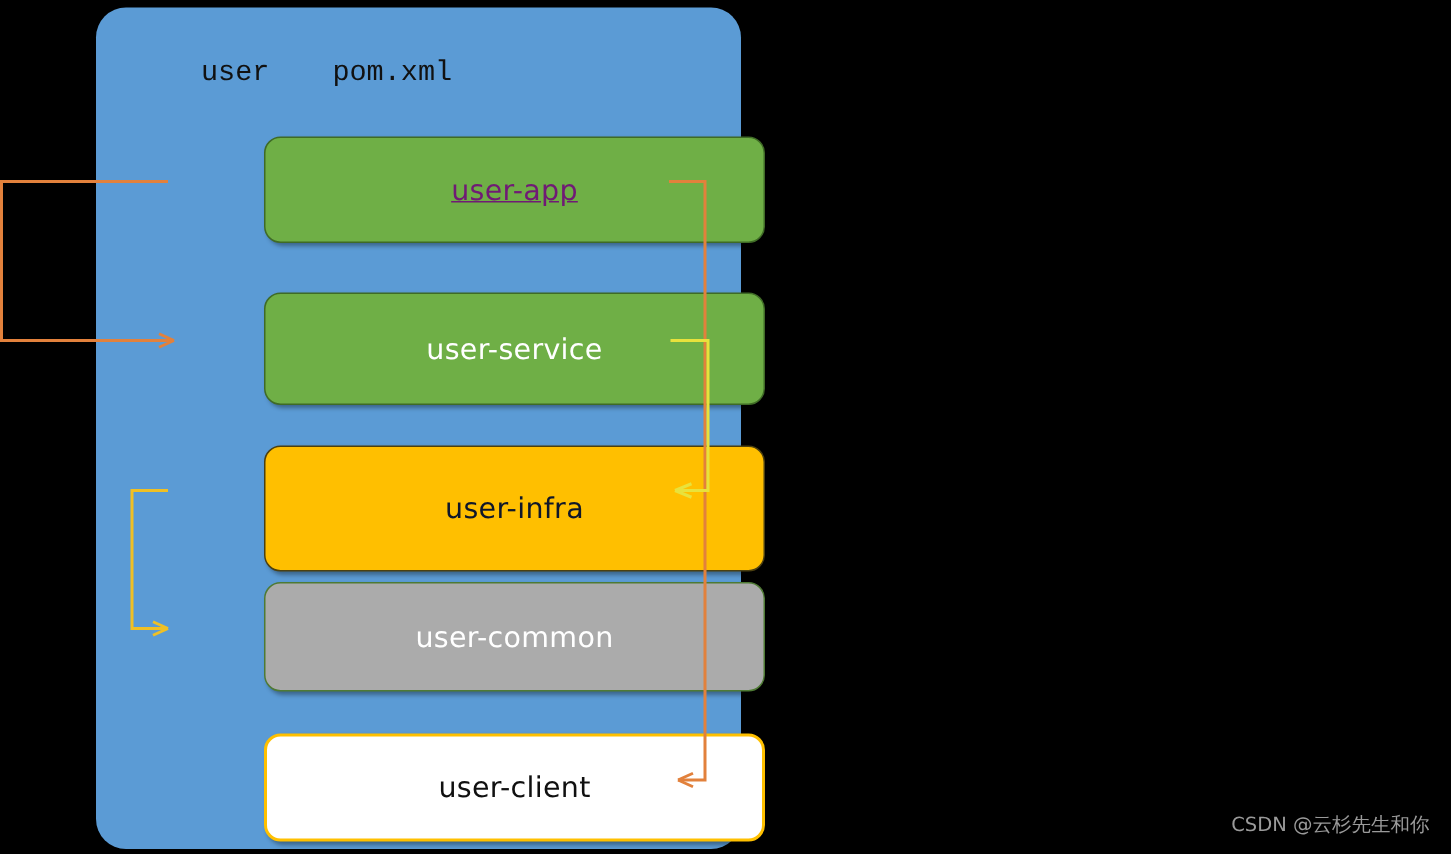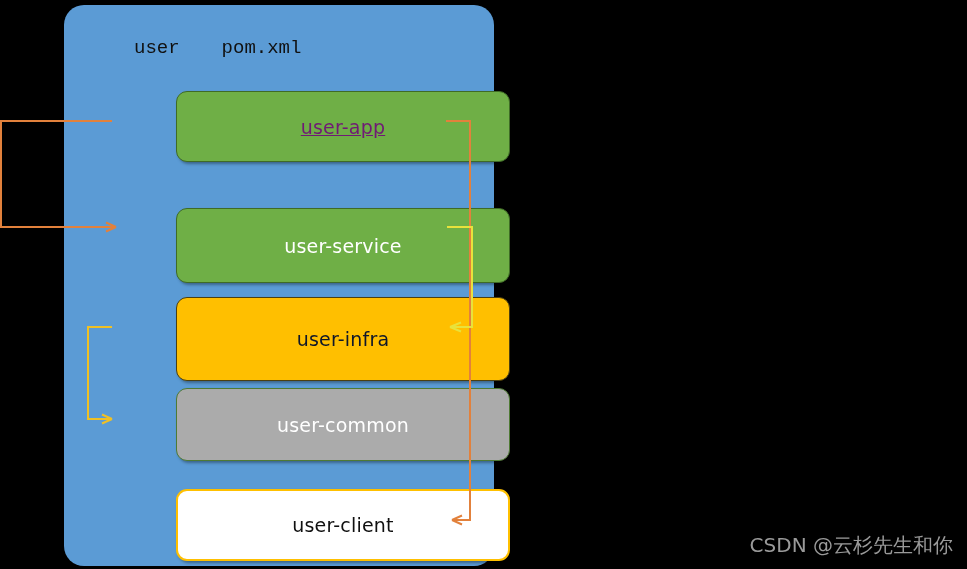--- a/index.html
+++ b/index.html
@@ -55,41 +55,41 @@
     box-sizing: border-box;
     display: flex;
     align-items: center;
     justify-content: center;
     font-size: 19px;
     letter-spacing: 0.2px;
     box-shadow: 2px 2px 3px rgba(0,0,0,0.35);
   }
 
   .box-app      { top: 86px;  height: 71px; background: #6FAF46; border: 1.5px solid #3F6B26; color: #701a75; text-decoration: underline; }
-  .box-service  { top: 190px; height: 75px; background: #6FAF46; border: 1.5px solid #3F6B26; color: #FFFFFF; margin-top: 13px; }
+  .box-service  { top: 190px; height: 75px; background: #6FAF46; border: 1.5px solid #3F6B26; color: #FFFFFF; }
   .box-infra    { top: 292px; height: 84px; background: #FFBF00; border: 1.5px solid #4C4010; color: #0f172a; }
   .box-common   { top: 383px; height: 73px; background: #ABABAB; border: 1.5px solid #4E7A34; color: #FFFFFF; justify-content: center; }
   .box-client   { top: 484px; height: 72px; background: #FFFFFF; border: 2px solid #FFC000; color: #101010; }
 
   
   #connectors {
     position: absolute;
     left: 0;
     top: 0;
     width: 967px;
     height: 569px;
     pointer-events: none;
   }
 
   
   .watermark {
     position: absolute;
     right: 14px;
     bottom: 10px;
-    font-size: 20px;
+    font-size: 13px;
     color: #9A9A9A;
     font-family: "DejaVu Sans", sans-serif;
     white-space: nowrap;
   }
 </style>
 </head>
 <body>
 
 <div id="canvas">
 

